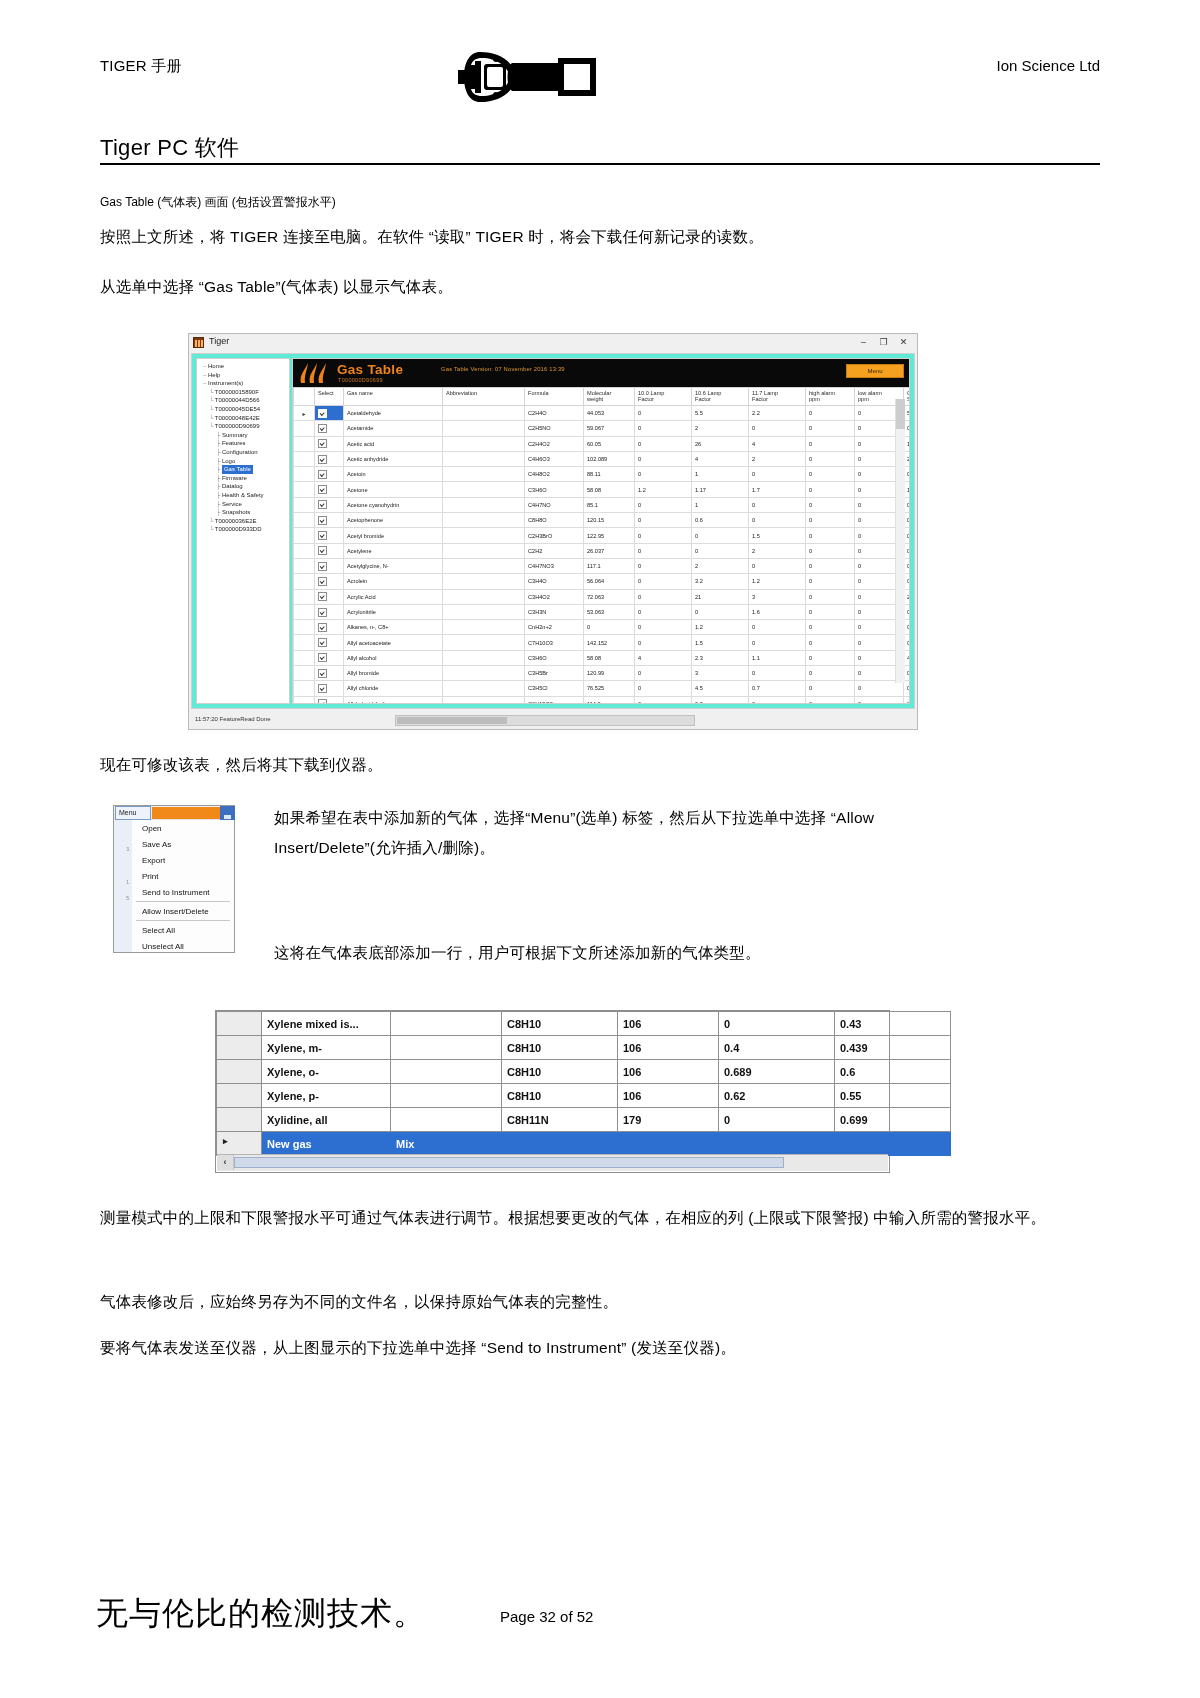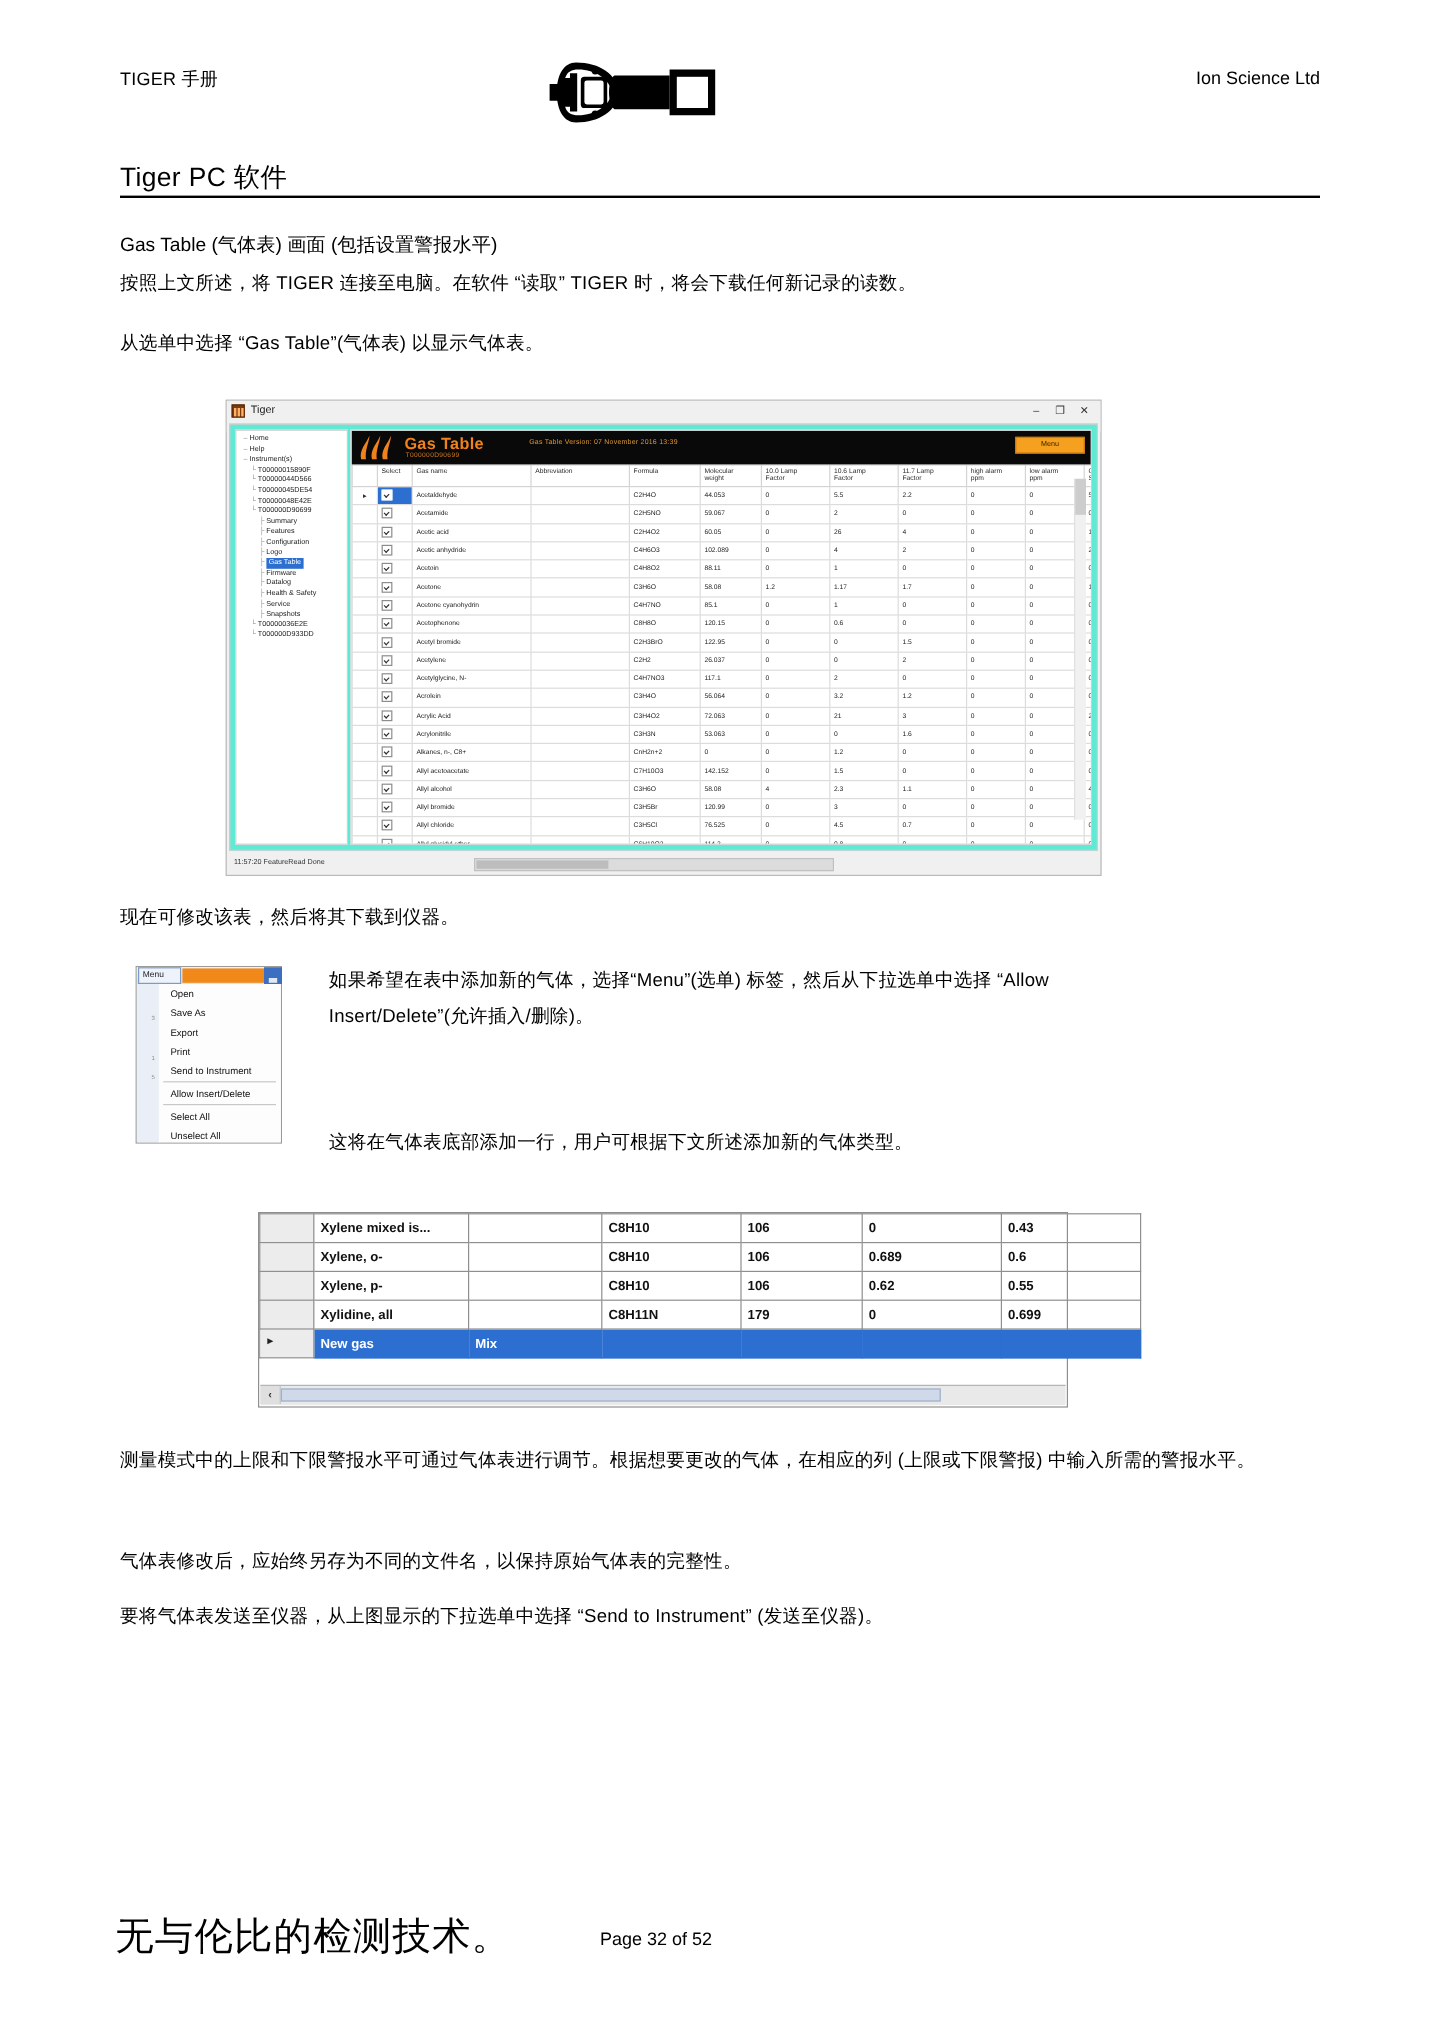--- a/index.html
+++ b/index.html
@@ -19,21 +19,21 @@
   .hdr-right{position:absolute;right:100px;top:5px;font-size:15px;text-align:right;margin-left:32px;}
   .logo{position:absolute;left:440px;top:-6px;width:230px;height:62px;}
 
   
   .title-wrap{position:absolute;left:100px;top:133px;width:1000px;}
   .title{font-size:22px;font-weight:400;letter-spacing:.3px;}
   .title-rule{position:absolute;left:100px;top:163px;width:1000px;height:2px;background:#000;}
 
   
   .p{position:absolute;font-size:15.5px;line-height:30px;letter-spacing:.2px;}
-  .sub-head{position:absolute;left:100px;top:194px;font-size:16px;text-align:center;}
+  .sub-head{position:absolute;left:100px;top:194px;font-size:12px;text-align:center;}
   .p1{left:100px;top:222px;width:1010px;}
   .p2{left:100px;top:272px;width:1010px;}
   .p3{left:100px;top:750px;width:1010px;}
   .p4{left:274px;top:803px;width:700px;}
   .p5{left:274px;top:938px;width:760px;}
   .p6{left:100px;top:1203px;width:1000px;}
   .p7{left:100px;top:1287px;width:1000px;}
   .p8{left:100px;top:1333px;width:1000px;}
 
   
@@ -621,20 +621,29 @@
     <table class="xtbl">
       <tbody id="xyl-body">
           <tr>
             <td class="x-mark"></td>
             <td class="x-name">Xylene mixed is...</td>
             <td class="x-abbr"></td>
             <td class="x-form">C8H10</td>
             <td class="x-mw">106</td>
             <td class="x-a">0</td>
             <td class="x-b">0.43</td>
+          </tr>
+          <tr>
+            <td class="x-mark"></td>
+            <td class="x-name">Xylene, m-</td>
+            <td class="x-abbr"></td>
+            <td class="x-form">C8H10</td>
+            <td class="x-mw">106</td>
+            <td class="x-a">0.4</td>
+            <td class="x-b">0.439</td>
           </tr>
           <tr>
             <td class="x-mark"></td>
             <td class="x-name">Xylene, o-</td>
             <td class="x-abbr"></td>
             <td class="x-form">C8H10</td>
             <td class="x-mw">106</td>
             <td class="x-a">0.689</td>
             <td class="x-b">0.6</td>
           </tr>

